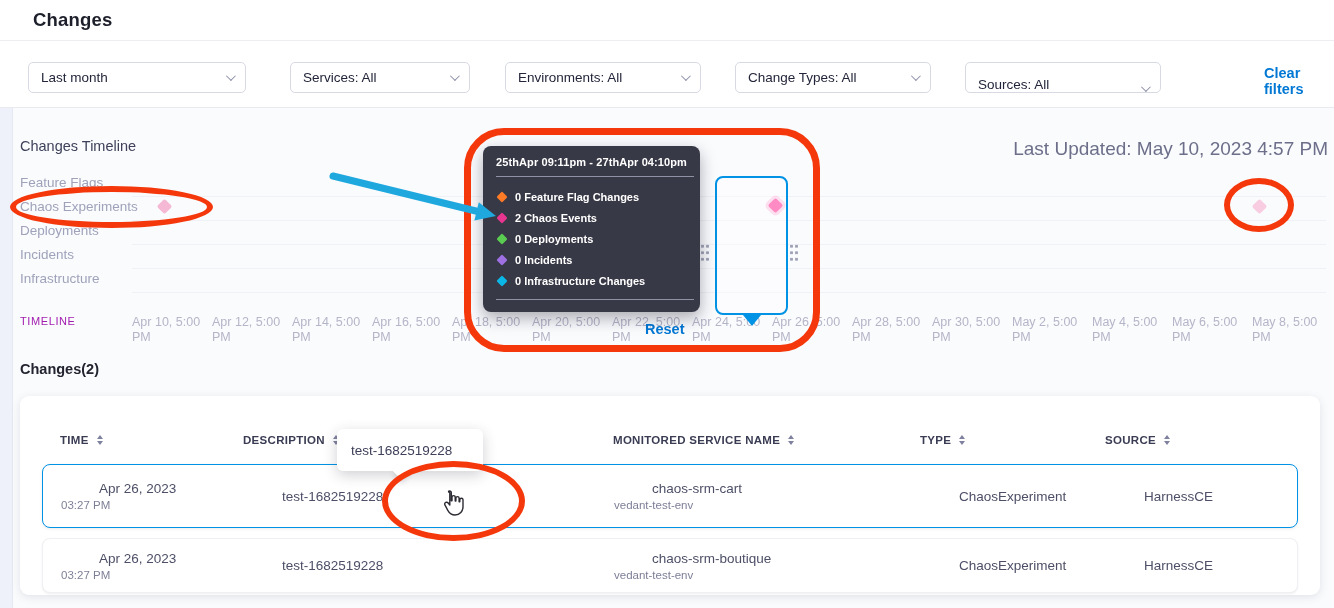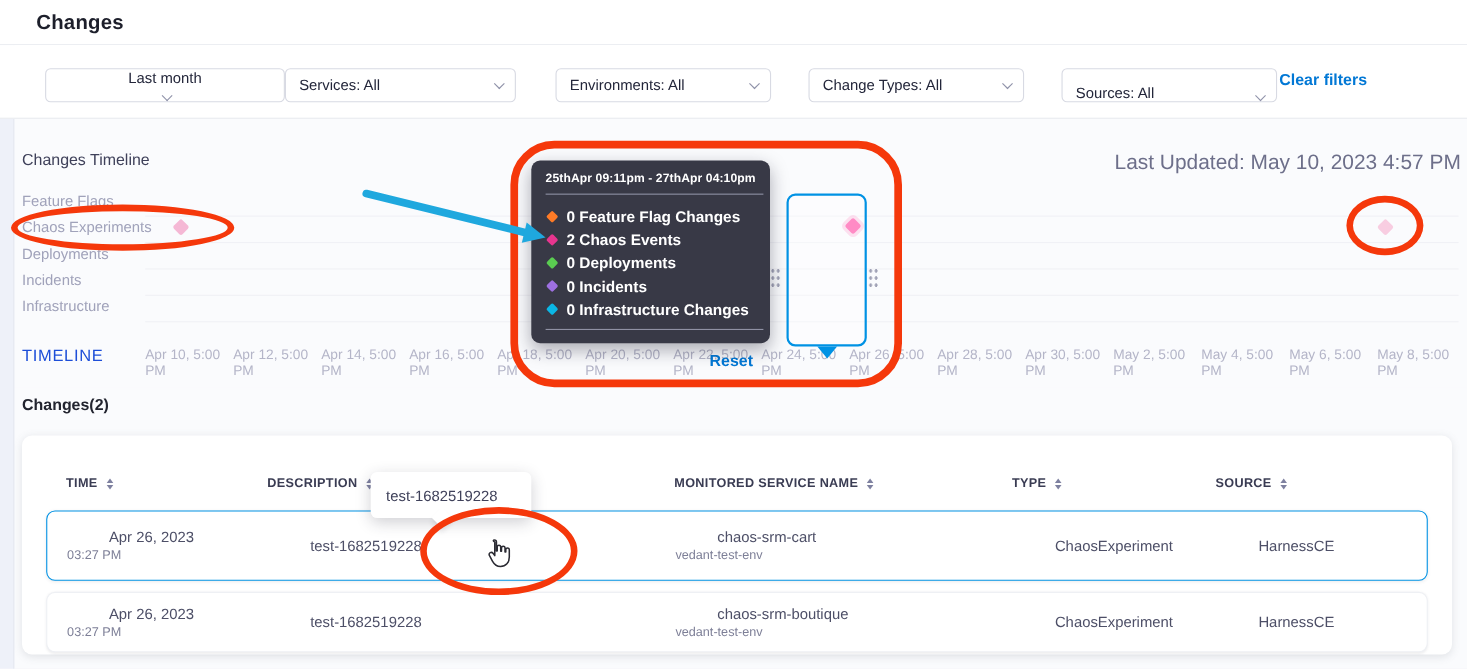--- a/index.html
+++ b/index.html
@@ -10,54 +10,54 @@
   .topbar { position:absolute; top:0; left:0; right:0; height:41px; background:#fff; border-bottom:1px solid #eceef2; z-index:2; }
   .page-title { position:absolute; left:33px; top:9px; font-size:18.5px; font-weight:bold; color:#1d1f2b; letter-spacing:.2px; }
 
   .left-strip { position:absolute; top:41px; left:0; width:13px; bottom:0; background:#eef1f9; border-right:1px solid #e5e8f1; z-index:1; }
 
   
   .filterbar { position:absolute; top:41px; left:0; right:0; height:67px; background:#fff; border-bottom:1px solid #e8eaef; z-index:2; }
   .dropdown { position:absolute; top:21px; height:31px; background:#fff; border:1px solid #d8dae3; border-radius:5px;
               display:flex; align-items:center; justify-content:space-between; padding:0 12px; font-size:13.5px; color:#23263a; font-weight:500; cursor:pointer; }
   .chev { width:7px; height:7px; border-right:1.6px solid #8f92a9; border-bottom:1.6px solid #8f92a9; transform:rotate(45deg) translateY(-2px); }
-  .dd-0 { left:41px;  width:218px;flex-direction:column; }
-  .dd-1 { left:259px; width:210px; }
+  .dd-0 { left:28px;  width:218px; }
+  .dd-1 { left:290px; width:180px; }
   .dd-2 { left:505px; width:196px; }
   .dd-3 { left:735px; width:196px; }
   .dd-4 { left:965px; width:196px;align-items:flex-end; }
-  .clear-filters { position:absolute; left:1163px; top:24px; font-size:14.5px; font-weight:bold; color:#0278d5; cursor:pointer; }
+  .clear-filters { position:absolute; left:1264px; top:24px; font-size:14.5px; font-weight:bold; color:#0278d5; cursor:pointer; }
 
   
   .timeline { position:absolute; top:108px; left:0; right:0; height:244px; background:#fafbfd; }
   .tl-title { position:absolute; left:20px; top:30px; font-size:14.5px; color:#3f415a; }
   .last-updated { position:absolute; right:6px; top:30px; font-size:19px; color:#6d6f8a; }
   .track-label { position:absolute; left:20px; font-size:13.5px; color:#a0a2ba; }
   .gridline { position:absolute; left:132px; width:1194px; height:1px; background:#f0f1f6; }
-  .axis-title { position:absolute; left:20px; top:207px; font-size:15px; color:#1d4ed8; letter-spacing:.6px; }
+  .axis-title { position:absolute; left:20px; top:207px; font-size:11px; color:#a21caf; letter-spacing:.6px; }
   .tick { position:absolute; top:207px; width:70px; font-size:12.5px; color:#b4b5c8; line-height:1.2; }
   .reset { position:absolute; left:645px; top:213px; font-size:14.5px; font-weight:bold; color:#0278d5; z-index:6; cursor:pointer; }
 
   .diamond { position:absolute; width:11px; height:11px; transform:rotate(45deg); border-radius:2px; }
   .marker-solid { box-shadow:0 0 0 3px rgba(255,77,166,.25); }
 
   
   .sel-rect { position:absolute; left:715px; top:68px; width:73px; height:139px; border:2px solid #0092e4; border-radius:8px; background:rgba(255,255,255,.35); z-index:5; cursor:move; }
   .sel-tri { position:absolute; left:743px; top:207px; width:0; height:0; border-left:9px solid transparent; border-right:9px solid transparent; border-top:11px solid #0092e4; z-index:5; }
   .grip { position:absolute; top:135px; width:10px; height:19px; z-index:5; cursor:ew-resize;
           background-image:radial-gradient(#9fa1b5 1.2px, transparent 1.4px); background-size:5px 6.5px; }
   .grip-l { left:700px; } .grip-r { left:789px; }
 
   
   .dark-tip { position:absolute; left:483px; top:38px; width:217px; height:166px; background:#383946; border-radius:8px; z-index:8;
               box-shadow:0 6px 16px rgba(20,20,40,.35); padding:10px 6px 8px 13px; color:#fff; }
   .dark-tip .range { font-size:11px; font-weight:bold; white-space:nowrap; letter-spacing:.1px; }
   .dark-tip hr { border:none; border-top:1px solid #8f91a4; margin-top:8px; }
   .dark-tip ul { list-style:none; margin-top:12px; }
-  .dark-tip li { display:flex; align-items:center; height:15px; margin-bottom:6px; font-size:14px; font-weight:bold; }
+  .dark-tip li { display:flex; align-items:center; height:15px; margin-bottom:6px; font-size:11px; font-weight:bold; }
   .dark-tip li .dia { width:8px; height:8px; transform:rotate(45deg); border-radius:1.5px; margin:0 9px 0 2px; flex:0 0 8px; }
   .dark-tip .hr-bottom { margin-top:11px; }
 
   
   .tbl-title { position:absolute; left:20px; top:361px; font-size:14.5px; font-weight:bold; color:#22242f; }
   .card { position:absolute; left:20px; top:396px; width:1300px; height:199px; background:#fff; border-radius:9px;
           box-shadow:0 2px 8px rgba(96,97,112,.16); z-index:3; }
   .cols { display:grid; grid-template-columns:183px 370px 307px 185px 1fr; align-items:center; }
   .thead { position:absolute; left:22px; right:22px; top:38px; padding-left:18px; }
   .th { display:flex; align-items:center; font-size:11.5px; font-weight:bold; color:#3a3c53; letter-spacing:.3px; }

